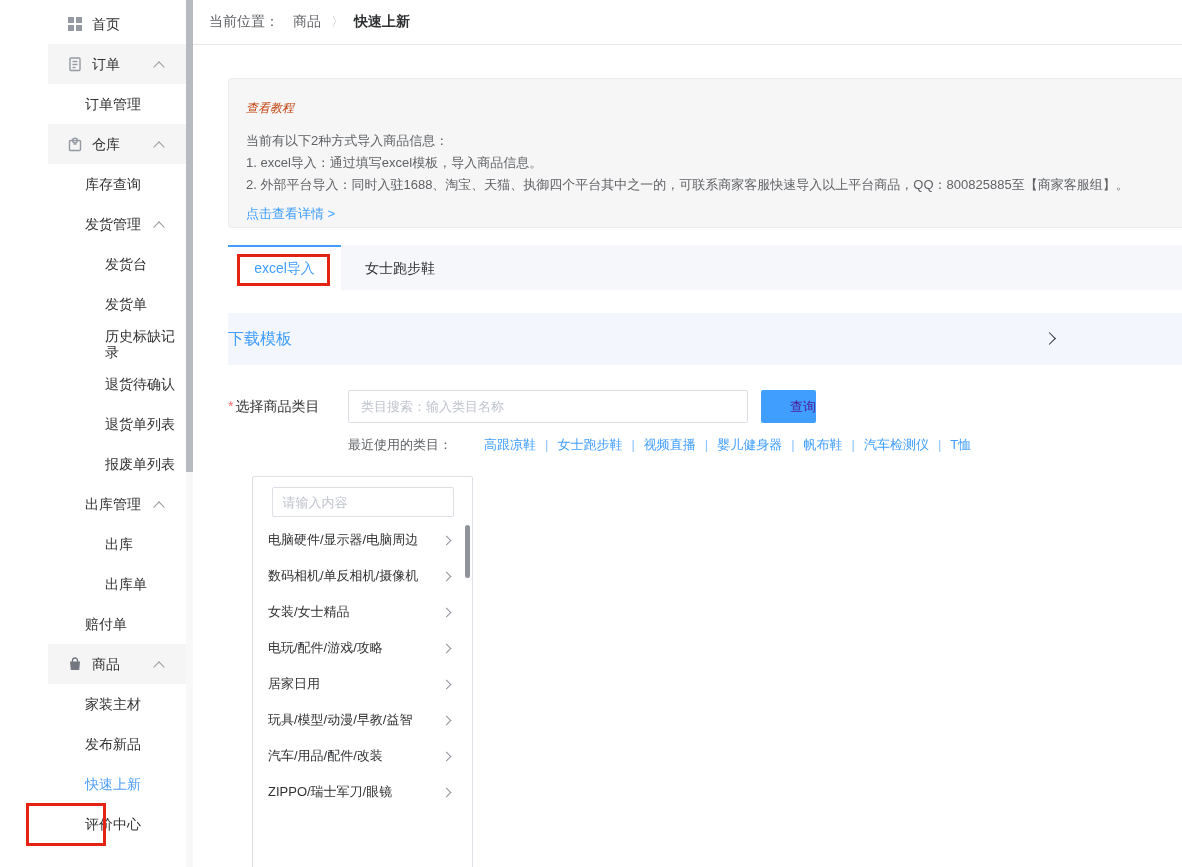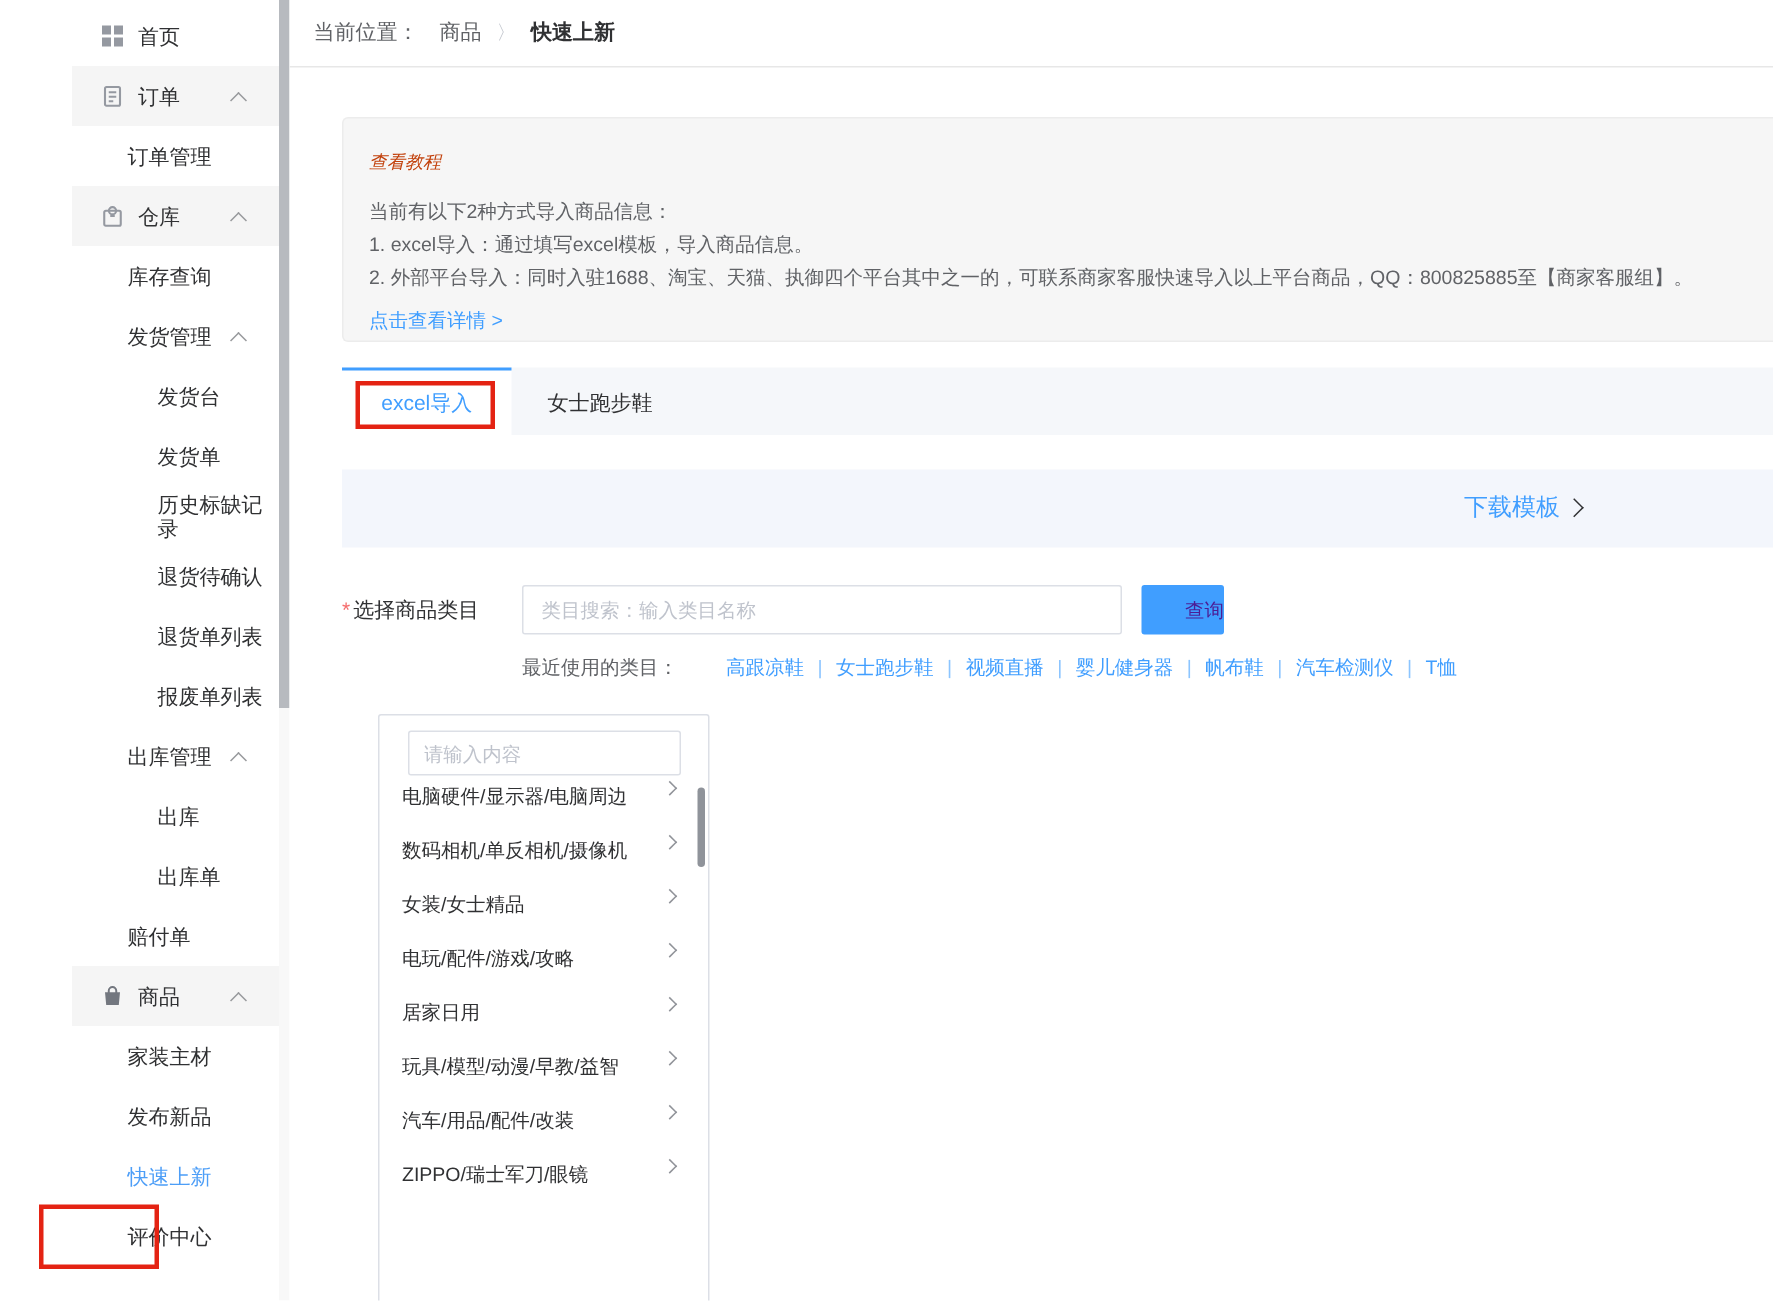--- a/index.html
+++ b/index.html
@@ -50,22 +50,22 @@
   .tut-line { font-size:13px; color:#606266; line-height:22px; }
   .tut-link { display:inline-block; margin-top:9px; font-size:13px; color:#409eff; cursor:pointer; }
 
   .tabs-row { margin-top:17px; height:45px; background:#f5f7fa; display:flex; }
   .tab { position:relative; height:45px; padding:0 24px; display:flex; align-items:center;
     font-size:14px; color:#303133; cursor:pointer; border-top:2px solid transparent; }
   .tab.active { background:#fff; color:#409eff; border-top-color:#409eff; min-width:113px;
     justify-content:center; }
 
   .banner { position:relative; margin-top:23px; height:52px; background:#f3f6fc; cursor:pointer; }
-  .banner-label { position:absolute; left:0; right:142px; top:0; height:52px; line-height:52px;
-    text-align:right; font-size:16px; color:#409eff; }
+  .banner-label { position:absolute; left:0; right:118px; top:0; height:52px; line-height:52px;
+    text-align:left; font-size:16px; color:#409eff; }
   .banner-chevron { position:absolute; right:128px; top:21px; width:9px; height:9px; }
   .banner-chevron::before { content:""; position:absolute; left:0; top:0; width:8px; height:8px;
     border-right:1.5px solid #303133; border-top:1.5px solid #303133; transform:rotate(45deg); }
 
   .form-row { margin-top:25px; display:flex; align-items:center; }
   .form-label { width:120px; font-size:14px; color:#303133; }
   .req-mark { color:#f56c6c; margin-right:2px; }
   .form-input { width:400px; height:33px; border:1px solid #dcdfe6; border-radius:2px;
     padding:0 12px; font-size:13px; color:#606266; outline:none; background:#fff; }
   .form-input::placeholder { color:#bfc3cc; }
@@ -76,21 +76,21 @@
     display:flex; align-items:center; flex-wrap:wrap;gap:32px; }
   .recent-link { color:#409eff; cursor:pointer; }
   .recent-sep { color:#8cc5ff; margin:0 9px; }
 
   .category-panel { position:relative; margin-top:22px; margin-left:24px; width:221px;
     height:480px; border:1px solid #dcdfe6; border-radius:2px; background:#fff; overflow:hidden; }
   .panel-search { display:block; margin:10px auto 5px; width:182px; height:30px;
     border:1px solid #dcdfe6; border-radius:2px; padding:0 10px; font-size:13px;
     color:#606266; outline:none; }
   .panel-search::placeholder { color:#bfc3cc; }
-  .cat-item { height:36px; padding:0 22px 0 15px; display:flex; 
+  .cat-item { height:36px; padding:0 22px 0 15px; display:flex; align-items:center;
     justify-content:space-between; font-size:13px; color:#303133; cursor:pointer; }
   .cat-chevron { width:7px; height:7px; position:relative; flex:none; }
   .cat-chevron::before { content:""; position:absolute; left:0; top:0; width:6px; height:6px;
     border-right:1px solid #909399; border-top:1px solid #909399; transform:rotate(45deg); }
   .panel-scrollbar { position:absolute; right:2px; top:48px; width:5px; height:53px;
     background:#8f939a; border-radius:3px; }
 </style>
 </head>
 <body>
 

